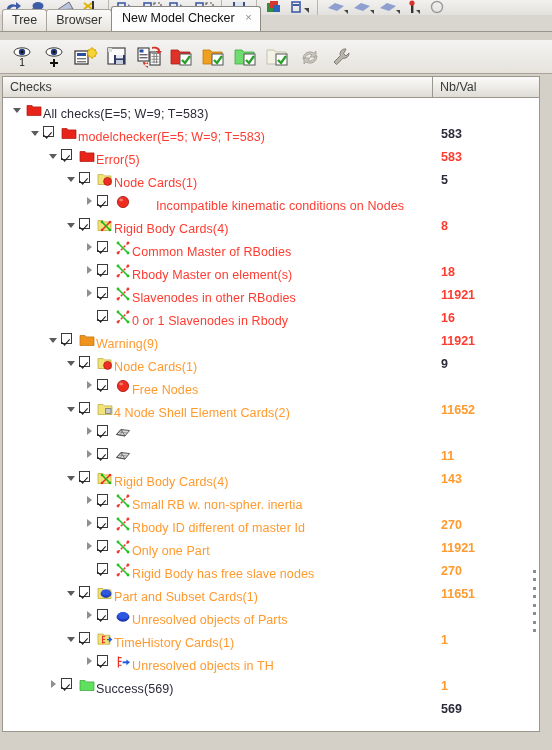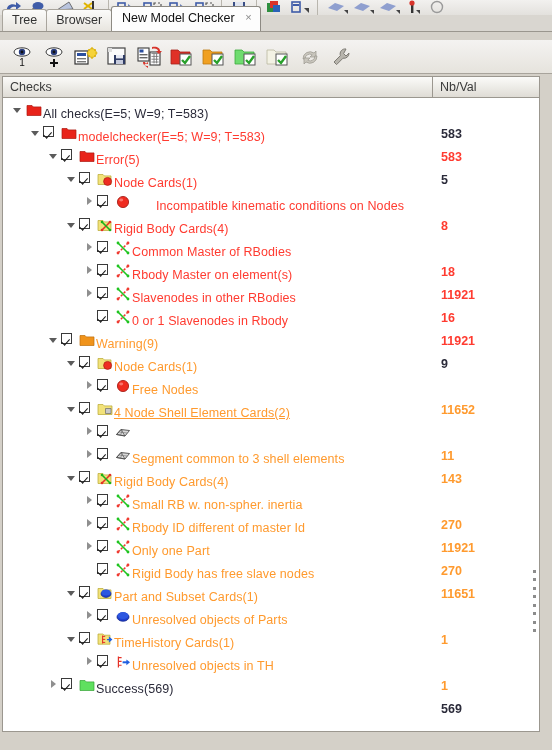--- a/index.html
+++ b/index.html
@@ -561,21 +561,21 @@
         <div class="row">
           <div class="spacer" style="width: 62px;"></div>
           <div class="exp open"></div>
           <div class="chk"></div>
           <div class="ic">
             <svg width="16" height="16" viewBox="0 0 16 16">
               <path d="M1 3.5 h5 l1.4 1.4 h7.6 v8.6 h-14 z" fill="#f2e27a" stroke="#b8a72f" stroke-width="0.7"></path>
               <path d="M8.5 7.5 h5.5 v5 h-5.5 z" fill="#c9c9c9" stroke="#6a6a6a" stroke-width="0.7"></path>
             </svg>
           </div>
-          <span class="label" style="color: rgb(255, 154, 46); text-decoration: underline;">4 Node Shell Element Cards(2)</span>
+          <span class="label" style="color: rgb(255, 154, 46);">4 Node Shell Element Cards(2)</span>
         </div>
         <div class="row">
           <div class="spacer" style="width: 80px;"></div>
           <div class="exp closed"></div>
           <div class="chk"></div>
           <div class="ic">
             <svg width="16" height="16" viewBox="0 0 16 16">
               <path d="M1.5 10.5 L6 5.5 L14.5 6.5 L10 12 Z" fill="#d9d9d9" stroke="#4a4a4a" stroke-width="0.9"></path>
               <path d="M1.5 10.5 L10 12 M6 5.5 L10 12 M6 5.5 L1.5 10.5" stroke="#4a4a4a" stroke-width="0.7"></path>
               <path d="M4 8 L12 9 M7.5 5.8 L5.5 11.3" stroke="#6d6d6d" stroke-width="0.6"></path>
@@ -587,21 +587,20 @@
           <div class="spacer" style="width: 80px;"></div>
           <div class="exp closed"></div>
           <div class="chk"></div>
           <div class="ic">
             <svg width="16" height="16" viewBox="0 0 16 16">
               <path d="M1.5 10.5 L6 5.5 L14.5 6.5 L10 12 Z" fill="#d9d9d9" stroke="#4a4a4a" stroke-width="0.9"></path>
               <path d="M1.5 10.5 L10 12 M6 5.5 L10 12 M6 5.5 L1.5 10.5" stroke="#4a4a4a" stroke-width="0.7"></path>
               <path d="M4 8 L12 9 M7.5 5.8 L5.5 11.3" stroke="#6d6d6d" stroke-width="0.6"></path>
             </svg>
           </div>
-          <span class="label" style="color: rgb(255, 154, 46);">Segment common to 3 shell elements</span>
           <div class="val" style="color: rgb(255, 154, 46);">143</div>
         </div>
         <div class="row">
           <div class="spacer" style="width: 62px;"></div>
           <div class="exp open"></div>
           <div class="chk"></div>
           <div class="ic">
             <svg width="16" height="16" viewBox="0 0 16 16">
               <path d="M1 3.5 h5 l1.4 1.4 h6.6 v8.6 h-13 z" fill="#f2e27a" stroke="#b8a72f" stroke-width="0.7"></path>
               <path d="M5 13 L13 5" stroke="#e53127" stroke-width="1.6"></path>

